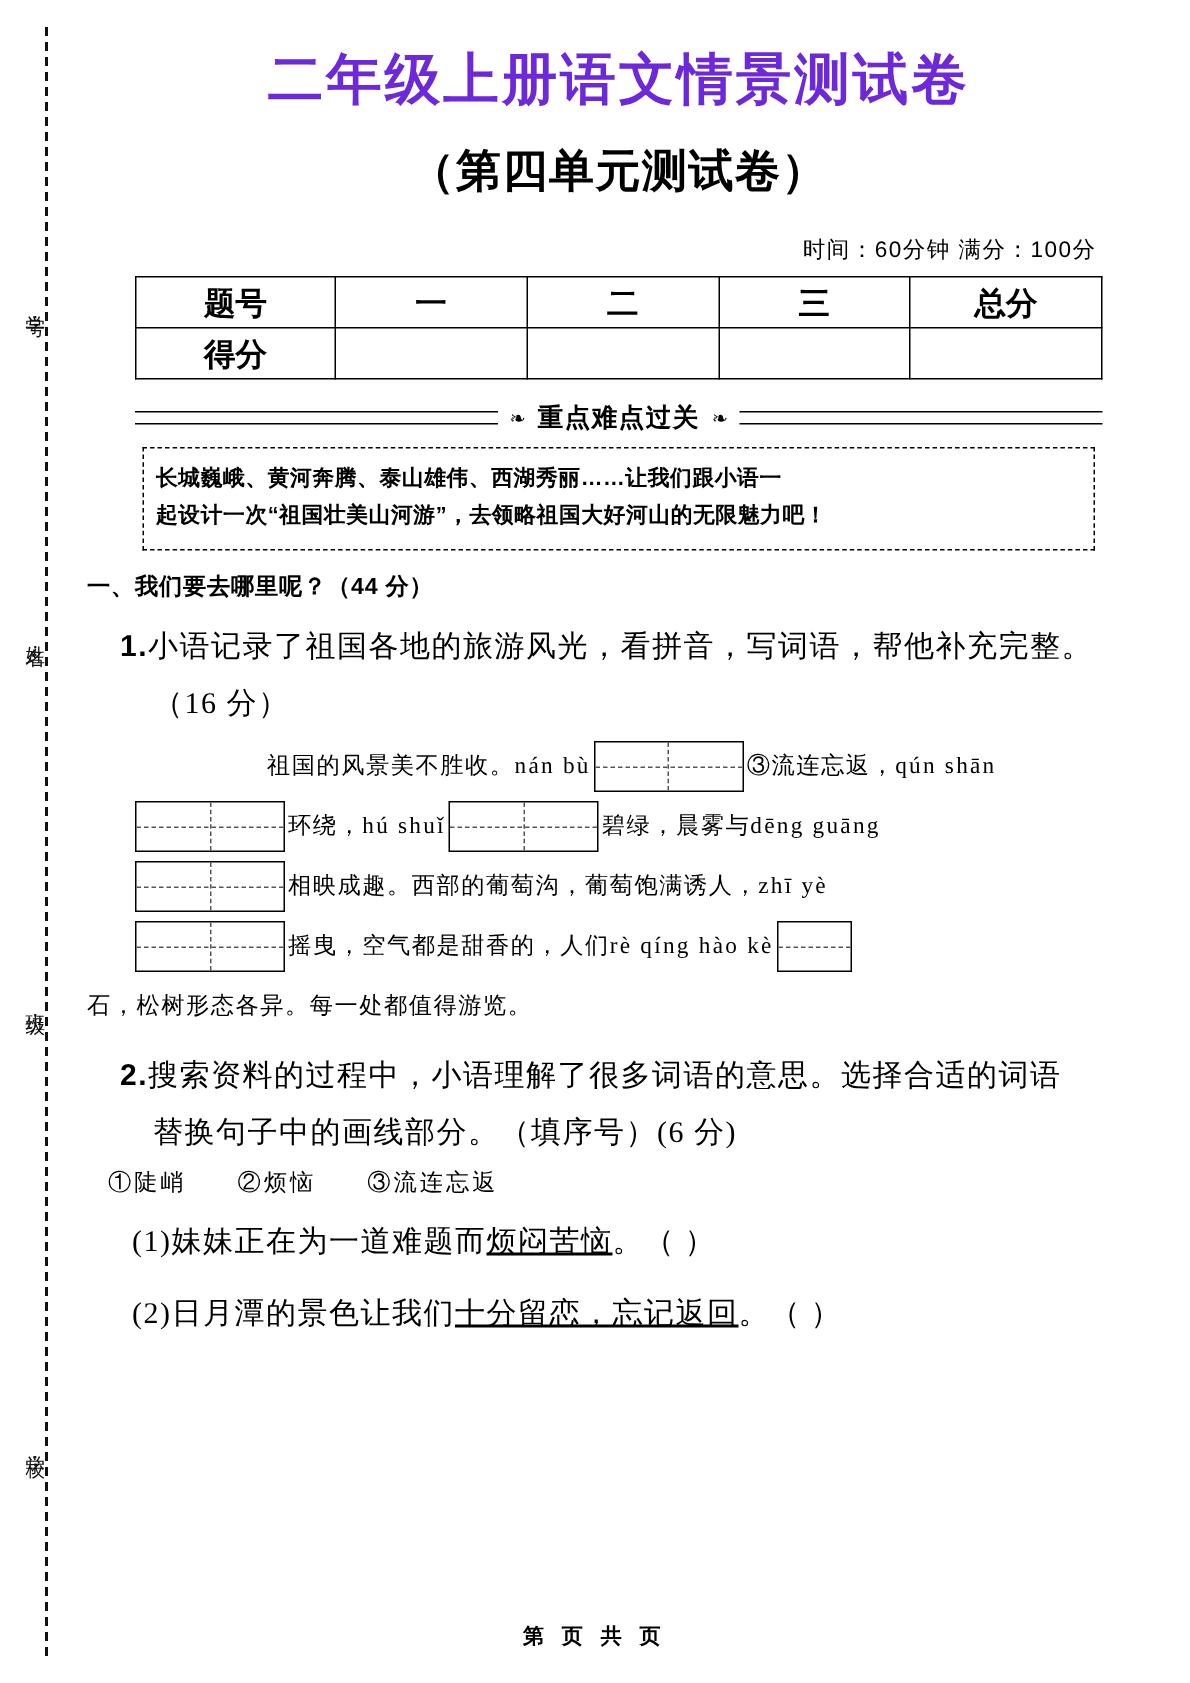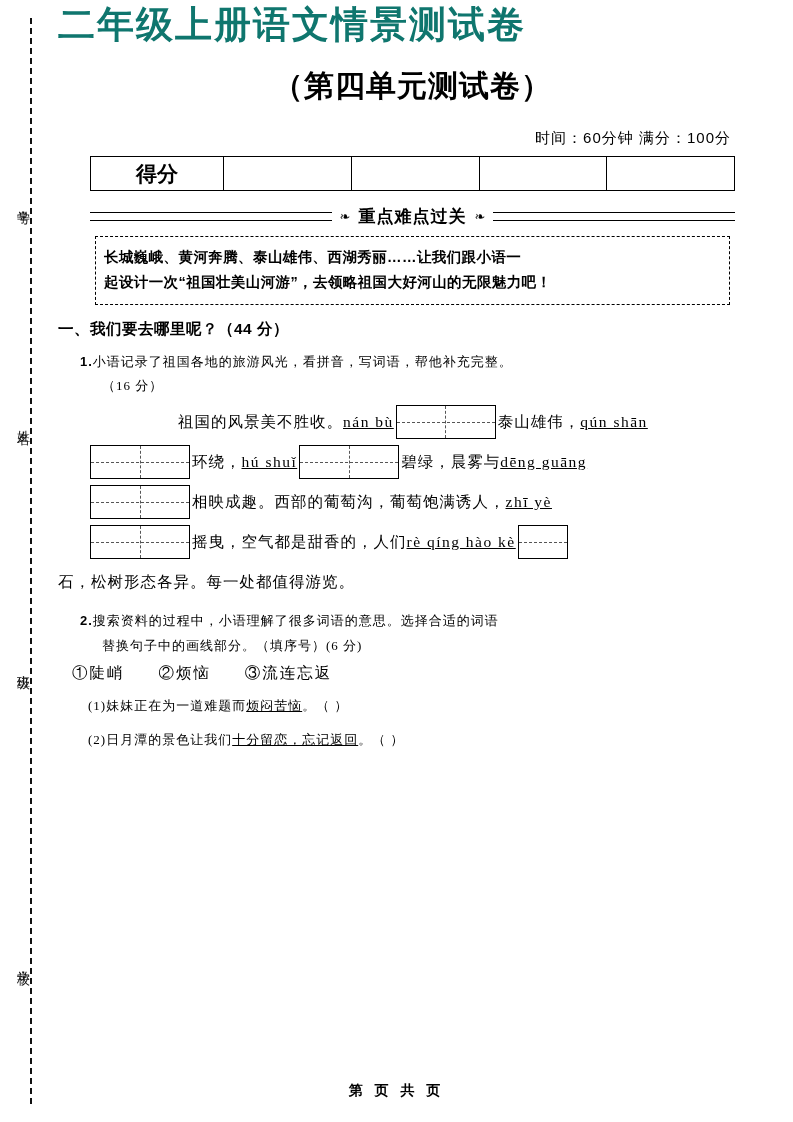--- a/index.html
+++ b/index.html
@@ -50,26 +50,27 @@
   
   .page {
     position: absolute;
     left: 58px;
     right: 26px;
     top: 0;
     bottom: 0;
   }
 
   .title {
-    text-align: left;
+    text-align: center;
     font-family: "Liberation Sans", sans-serif;
     font-weight: bold;
     font-size: 37px;
     letter-spacing: 2px;
-    color: #0f766e;
+    margin-top: 28px;
+    color: #6d28d9;
   }
   .subtitle {
     text-align: center;
     font-family: "Liberation Sans", sans-serif;
     font-weight: bold;
     font-size: 30px;
     letter-spacing: 1px;
     margin-top: 16px;
   }
   .meta {
@@ -138,21 +139,21 @@
   
   .q-head {
     margin: 14px 0 0 0;
     font-family: "Liberation Sans", sans-serif;
     font-weight: bold;
     font-size: 15.5px;
     letter-spacing: 0.5px;
   }
   .q-item {
     margin: 10px 0 0 22px;
-    font-size: 13px;
+    font-size: 20px;
     line-height: 1.9;
     letter-spacing: 1px;
   }
   .q-num { font-weight: bold; font-family: "Liberation Sans", sans-serif; }
   .q-sub {
     margin-left: 22px;
   }
 
   
   .tian {
@@ -189,21 +190,21 @@
 
   .line-row {
     display: flex;
     align-items: center;
     margin-top: 6px;
     font-size: 15.5px;
     letter-spacing: 1px;
     line-height: 34px;
   }
   .line-row .txt { white-space: nowrap; }
-  .pinyin { font-family: "Liberation Serif", serif; letter-spacing: 1.5px; text-decoration: underline; }
+  .pinyin { font-family: "Liberation Serif", serif; letter-spacing: 1.5px; }
 
   .indent-1 { padding-left: 30px; }
   .indent-2 { padding-left: 120px; }
 
   .opt-line {
     font-size: 15.5px;
     letter-spacing: 2px;
     margin-top: 4px;
   }
   .opt-line span { margin: 0 14px; }
@@ -235,20 +236,27 @@
 </div>
 
 <div class="page">
 
   <div class="title">二年级上册语文情景测试卷</div>
   <div class="subtitle">（第四单元测试卷）</div>
   <div class="meta">时间：60分钟  满分：100分</div>
 
   <table class="score-table">
     <tbody>
+        <tr>
+      <td class="head-cell">题号</td>
+      <td>一</td>
+      <td>二</td>
+      <td>三</td>
+      <td>总分</td>
+    </tr>
     <tr>
       <td class="head-cell">得分</td>
       <td></td>
       <td></td>
       <td></td>
       <td></td>
     </tr>
   </tbody>
     </table>
 
@@ -274,21 +282,21 @@
 
   <div class="line-row indent-2">
     <span class="txt">祖国的风景美不胜收。</span>
     <span class="txt pinyin">nán bù</span>
     <span class="tian" style="width:100px">
         <span class="cells">
           <span></span>
           <span></span>
         </span>
       </span>
-    <span class="txt">泰山雄伟，</span>
+    <span class="txt">③流连忘返，</span>
     <span class="txt pinyin">qún shān</span>
   </div>
 
   <div class="line-row indent-1">
     <span class="tian" style="width:100px">
         <span class="cells">
           <span></span>
           <span></span>
         </span>
       </span>

